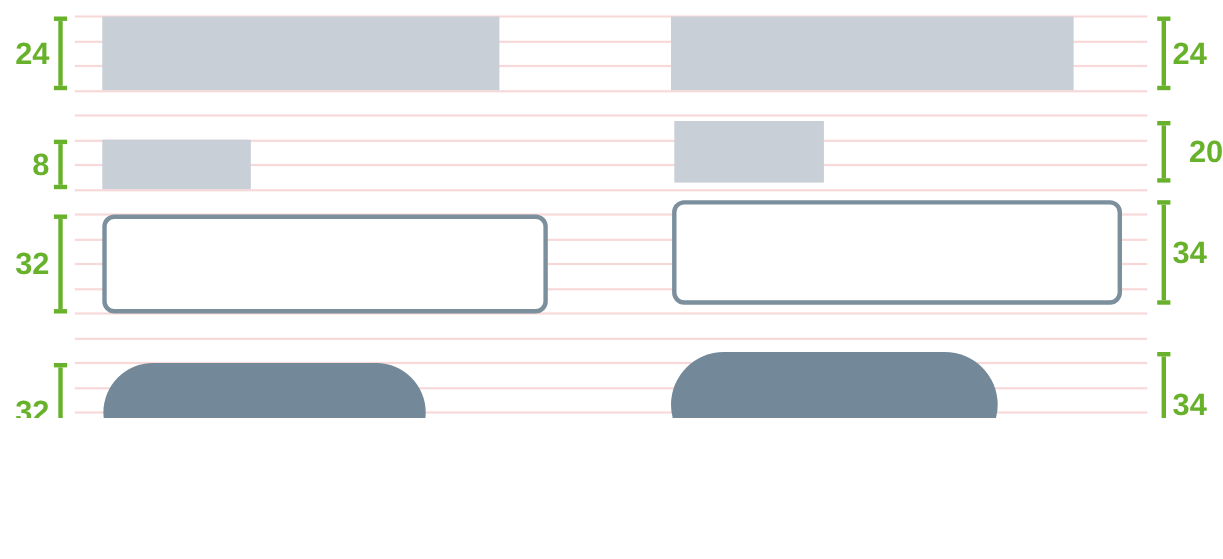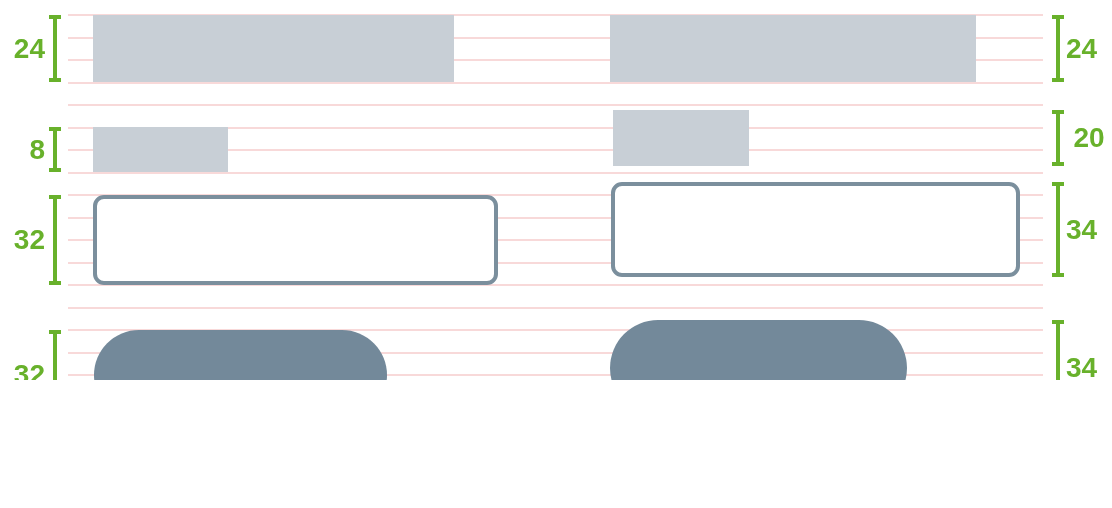--- a/index.html
+++ b/index.html
@@ -88,18 +88,18 @@
     <div class="measure-num" style="left: 5px; width: 40px; top: 34.5px; text-align: right;">24</div>
     <div class="marker" style="left: 49px; top: 127px; height: 45px;"></div>
     <div class="measure-num" style="left: 5px; width: 40px; top: 135.5px; text-align: right;">8</div>
     <div class="marker" style="left: 49px; top: 195px; height: 90px;"></div>
     <div class="measure-num" style="left: 5px; width: 40px; top: 226px; text-align: right;">32</div>
     <div class="marker" style="left: 49px; top: 330px; height: 90px;"></div>
     <div class="measure-num" style="left: 5px; width: 40px; top: 361px; text-align: right;">32</div>
     <div class="marker" style="left: 1052px; top: 15px; height: 67px;"></div>
     <div class="measure-num" style="left: 1066px; width: 46px; top: 34.5px; text-align: left;">24</div>
     <div class="marker" style="left: 1052px; top: 110px; height: 56px;"></div>
-    <div class="measure-num" style="left: 1066px; width: 46px; top: 124px; text-align: center;">20</div>
+    <div class="measure-num" style="left: 1066px; width: 46px; top: 124px; text-align: right;">20</div>
     <div class="marker" style="left: 1052px; top: 182px; height: 95px;"></div>
     <div class="measure-num" style="left: 1066px; width: 46px; top: 215.5px; text-align: left;">34</div>
     <div class="marker" style="left: 1052px; top: 320px; height: 96px;"></div>
     <div class="measure-num" style="left: 1066px; width: 46px; top: 354px; text-align: left;">34</div>
   </div>
 
 </body></html>

